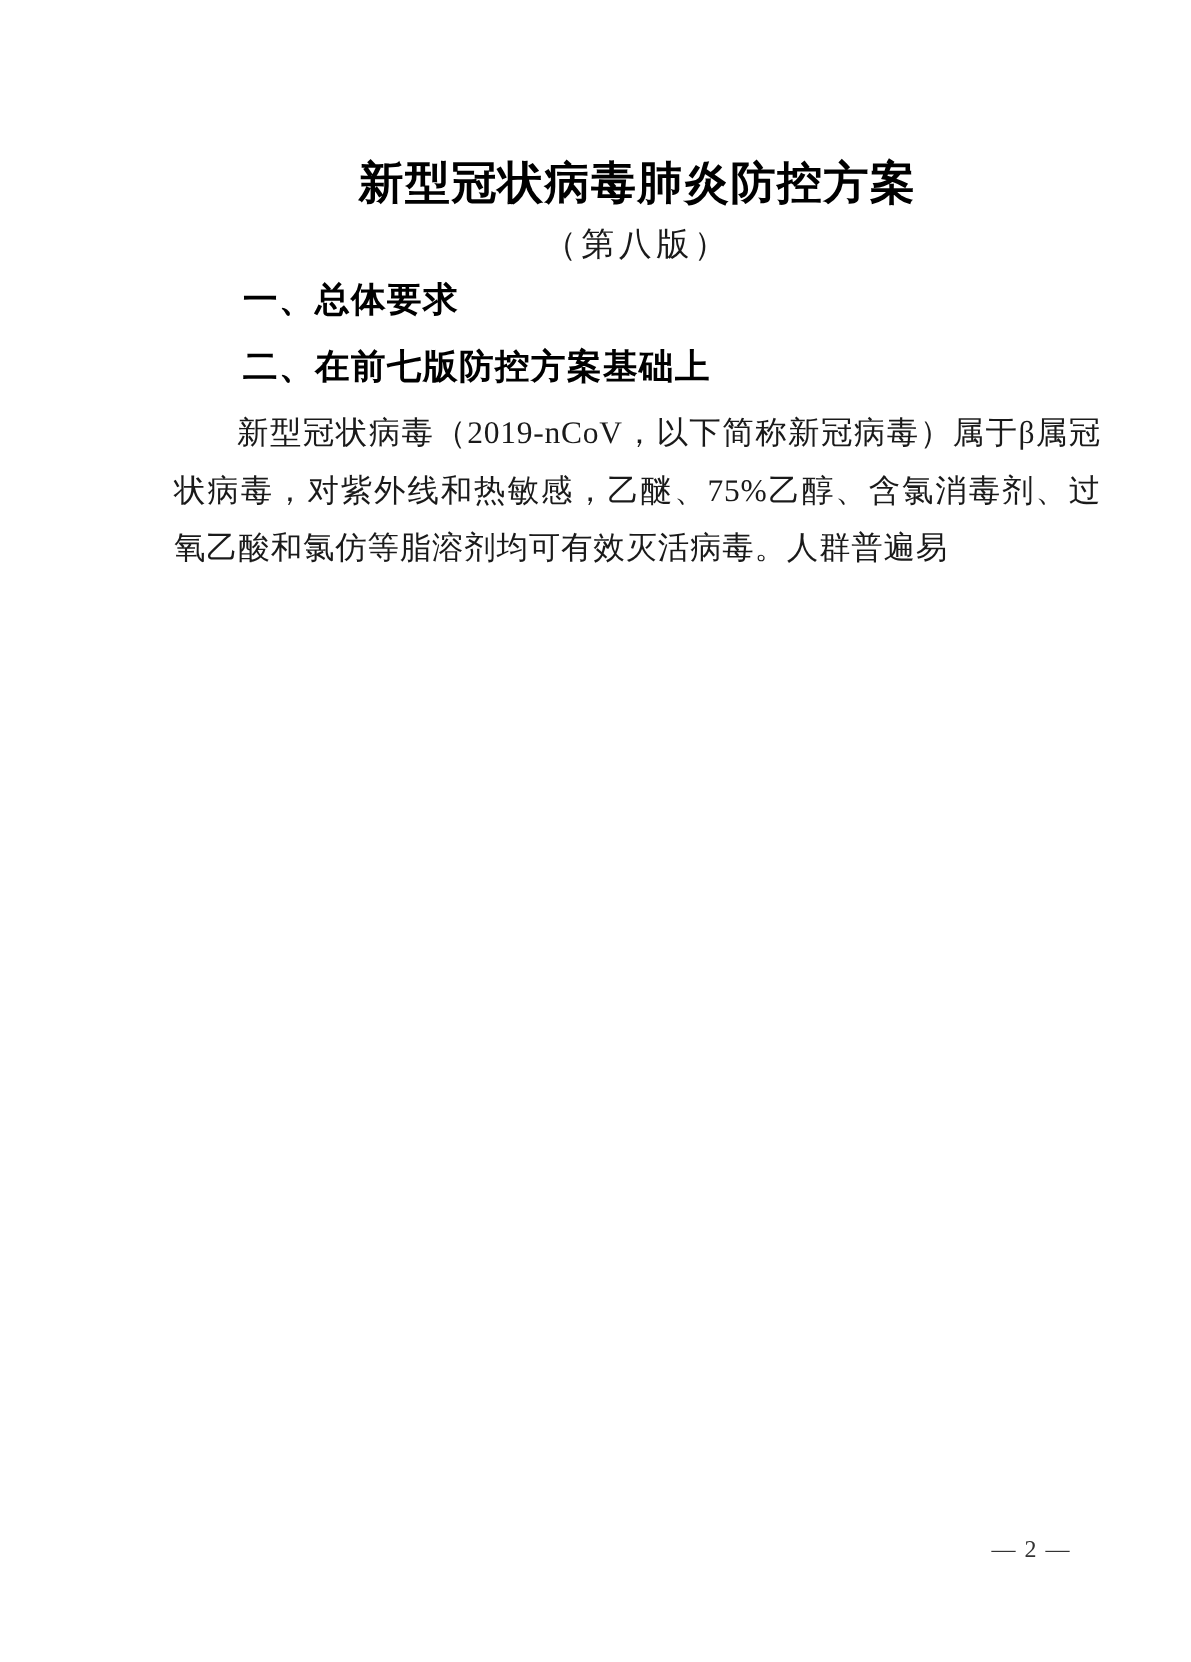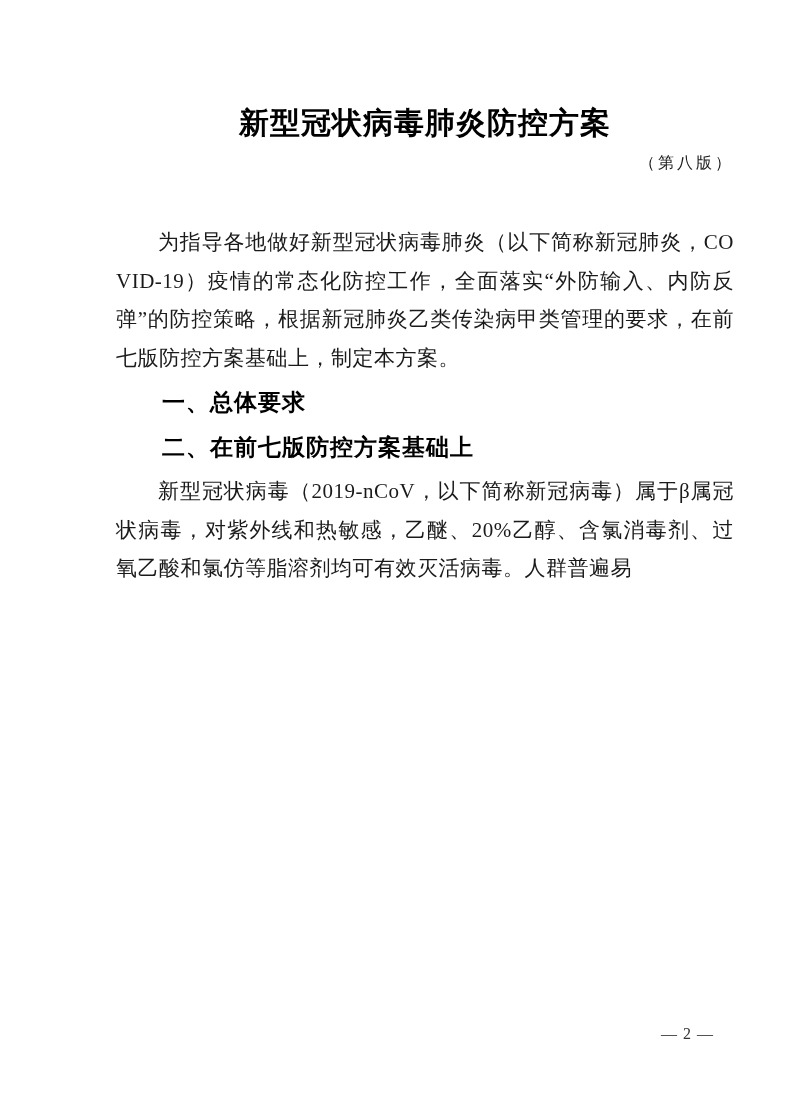--- a/index.html
+++ b/index.html
@@ -29,22 +29,22 @@
     text-align: center;
     font-family: "Liberation Sans", "DejaVu Sans", sans-serif;
     font-weight: 700;
     font-size: 30px;
     line-height: 34px;
     letter-spacing: 1px;
     color: #000000;
   }
   .doc-subtitle {
     margin-top: 12px;
-    text-align: right;
-    font-size: 16px;
+    text-align: center;
+    font-size: 22px;
     line-height: 22px;
     letter-spacing: 3px;
     color: #1a1a1a;
   }
   .body-para {
     margin: 0;
     font-size: 21px;
     line-height: 38.5px;
     text-align: justify;
     text-justify: inter-character;
@@ -75,19 +75,18 @@
     color: #333333;
   }
 </style>
 </head>
 <body>
 
 <div class="page">
   <div class="content">
     <h1 class="doc-title">新型冠状病毒肺炎防控方案</h1>
     <div class="doc-subtitle">（第八版）</div>
-    <p class="body-para first">为指导各地做好新型冠状病毒肺炎（以下简称新冠肺炎，COVID-19）疫情的常态化防控工作，全面落实“外防输入、内防反弹”的防控策略，根据新冠肺炎乙类传染病甲类管理的要求，在前七版防控方案基础上，制定本方案。</p>
     <h2 class="section-heading">一、总体要求</h2>
     <h2 class="section-heading">二、在前七版防控方案基础上</h2>
-    <p class="body-para">新型冠状病毒（2019-nCoV，以下简称新冠病毒）属于β属冠状病毒，对紫外线和热敏感，乙醚、20%乙醇、含氯消毒剂、过氧乙酸和氯仿等脂溶剂均可有效灭活病毒。人群普遍易</p>
+    <p class="body-para">新型冠状病毒（2019-nCoV，以下简称新冠病毒）属于β属冠状病毒，对紫外线和热敏感，乙醚、75%乙醇、含氯消毒剂、过氧乙酸和氯仿等脂溶剂均可有效灭活病毒。人群普遍易</p>
   </div>
   <div class="page-number">— 2 —</div>
 </div>
 
 </body></html>

